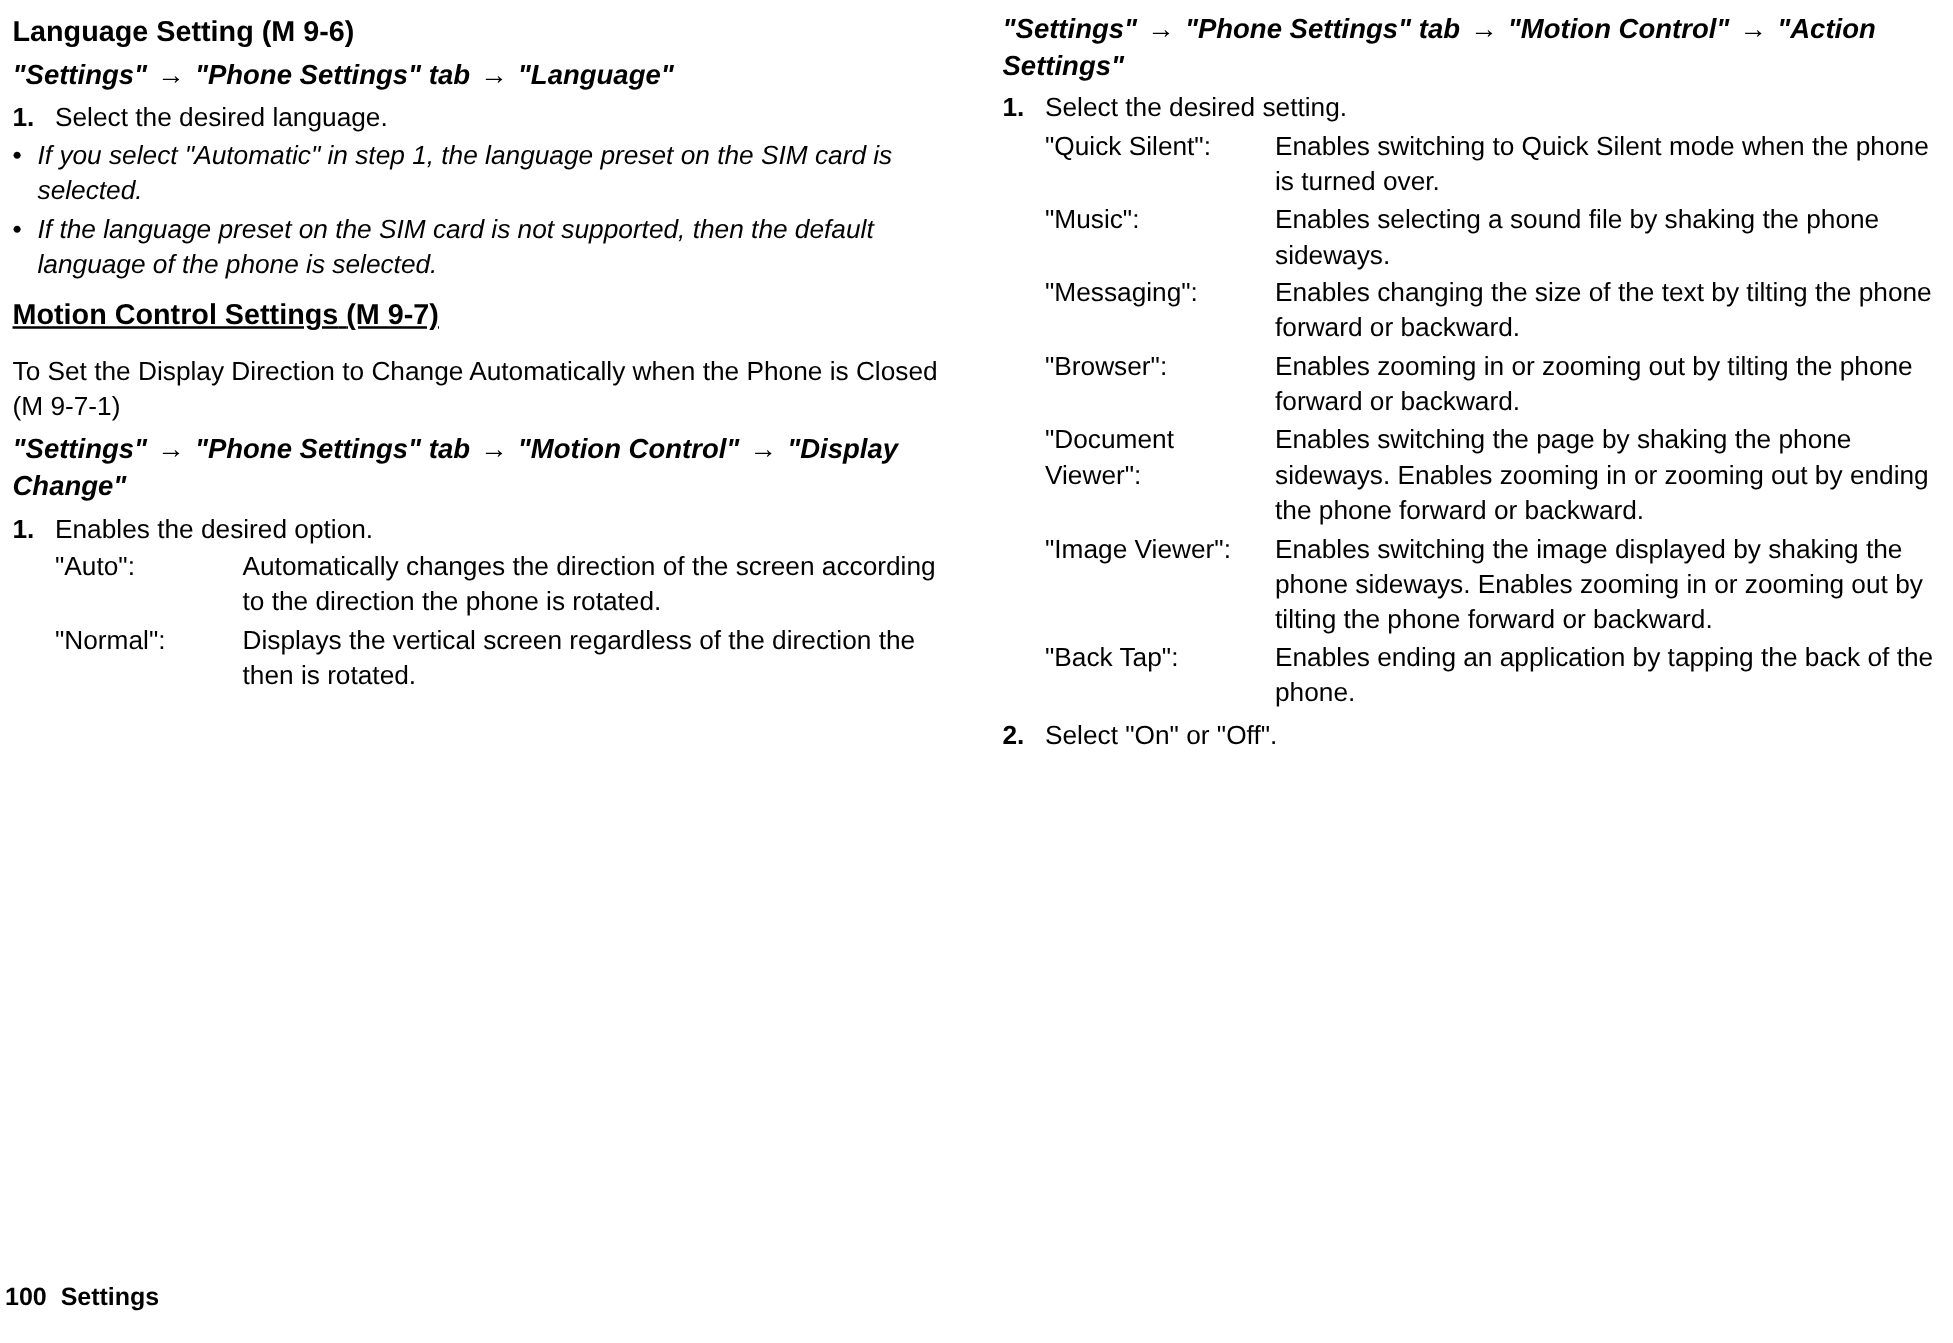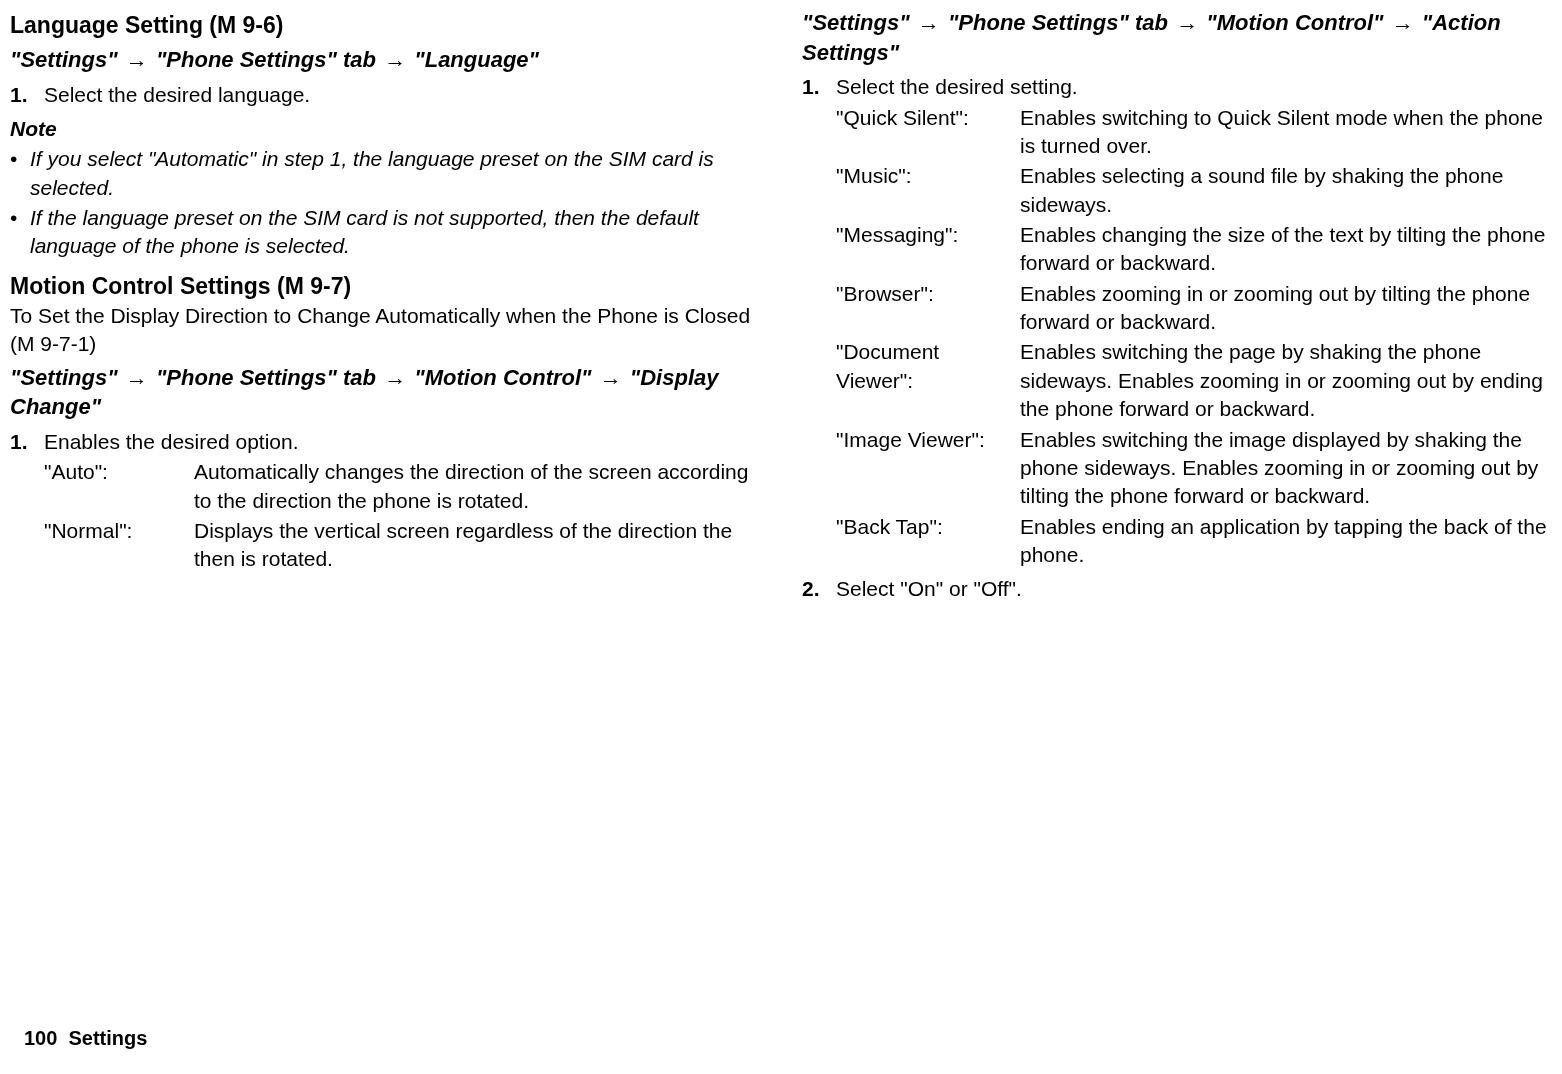--- a/index.html
+++ b/index.html
@@ -59,38 +59,38 @@
   .bullet-row {
     display: flex;
     font-style: italic;
     margin-top: 2px;
   }
   .bullet-dot {
     min-width: 20px;
     font-style: normal;
   }
   .subtitle {
-    margin-top: 0;
+    margin-top: 16px;
   }
   .option-row {
     display: flex;
     margin-top: 2px;
   }
   .option-term {
     min-width: 150px;
   }
   .option-term-wide {
     min-width: 184px;
   }
   .indent {
     padding-left: 34px;
   }
   .footer {
     position: absolute;
-    left: 24px;
+    left: 4px;
     bottom: 22px;
     font-weight: bold;
     font-size: 20px;
   }
 </style>
 </head>
 <body>
 
 <div class="page">
 
@@ -107,32 +107,31 @@
       <span>"Phone Settings" tab</span>
       <span class="arrow">→</span>
       <span>"Language"</span>
     </div>
 
     <div class="step">
       <div class="step-num">1.</div>
       <div>Select the desired language.</div>
     </div>
 
-    <div class="note-h">Note</div>
 
     <div class="bullet-row">
       <div class="bullet-dot">•</div>
       <div>If you select "Automatic" in step 1, the language preset on the SIM card is selected.</div>
     </div>
     <div class="bullet-row">
       <div class="bullet-dot">•</div>
       <div>If the language preset on the SIM card is not supported, then the default language of the phone is selected.</div>
     </div>
 
-    <div class="h-section" style="margin-top:10px;">
+    <div class="h-section" style="margin-top:10px;text-decoration:underline;">
       <span>Motion Control Settings</span>
       <span class="code-shortcut">(M 9-7)</span>
     </div>
 
     <div class="subtitle">
       <span>To Set the Display Direction to Change Automatically when the Phone is Closed</span>
       <span>(M 9-7-1)</span>
     </div>
 
     <div class="path">

